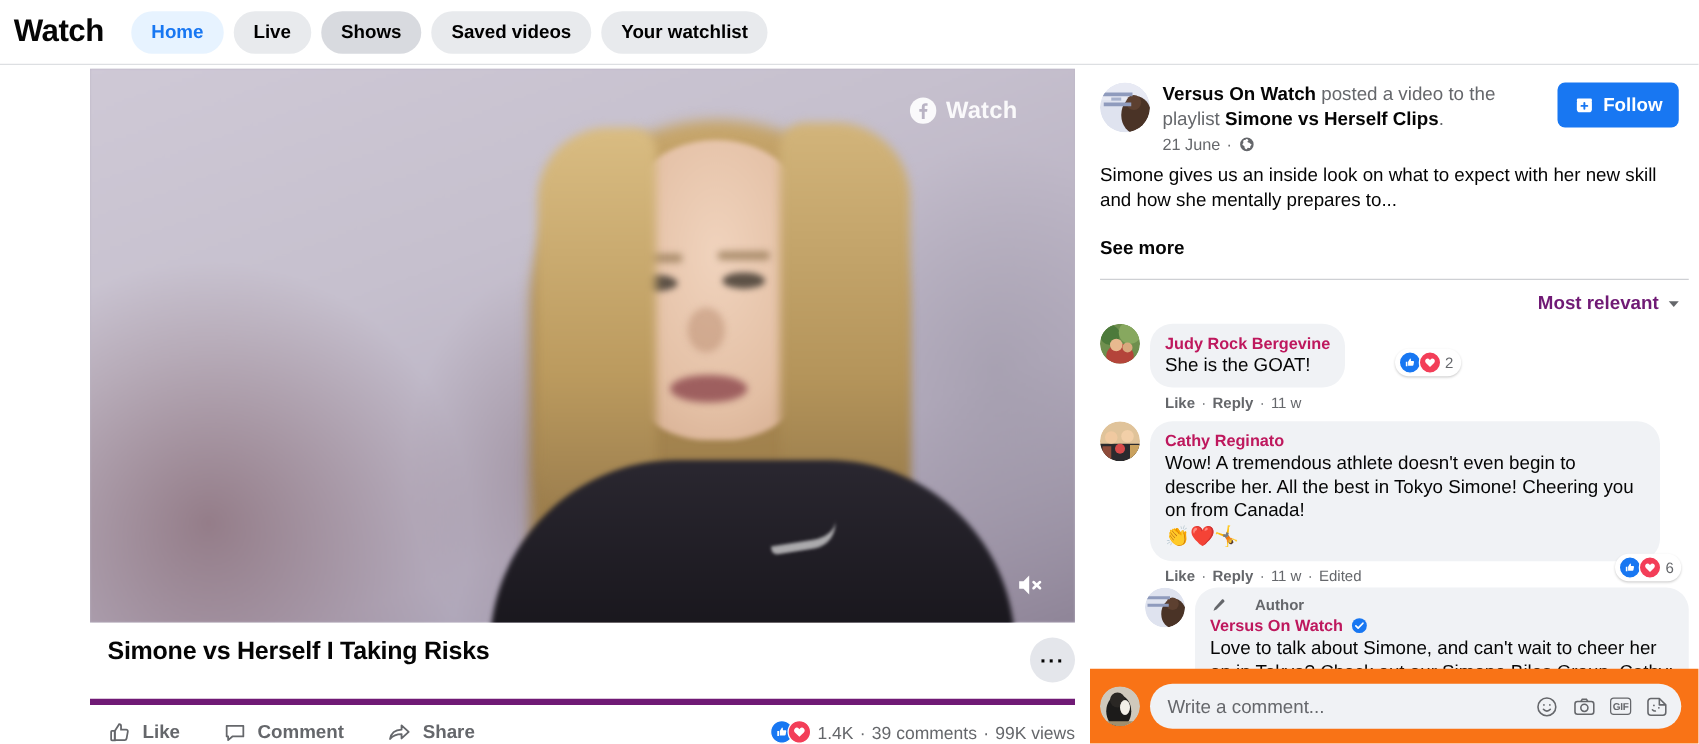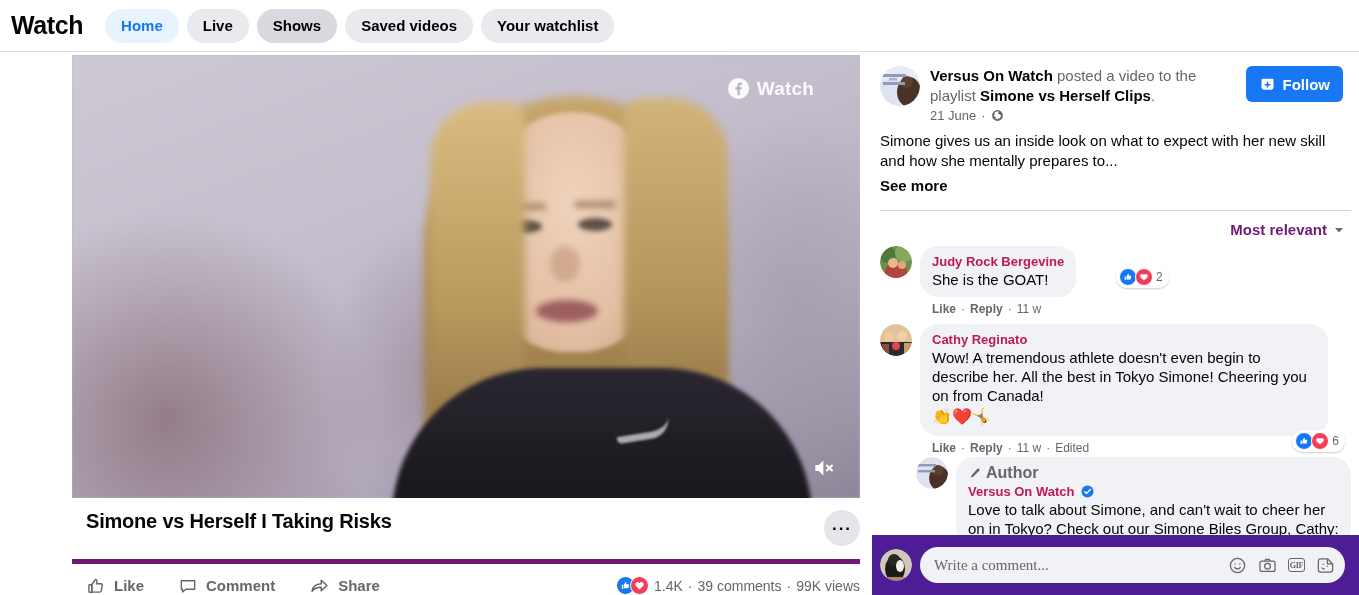--- a/index.html
+++ b/index.html
@@ -151,21 +151,21 @@
   .post-line b { color: #050505; font-weight: bold; cursor: pointer; }
   .post-sub { font-size: 13px; color: #65676b; margin-top: 2px;
               display: flex; align-items: center; gap: 5px; }
   .followbtn {
     margin-left: 10px; height: 36px; padding: 0 13px; border-radius: 6px;
     background: #1877f2; color: #fff; display: flex; align-items: center;
     gap: 7px; font-size: 15px; font-weight: bold; cursor: pointer; flex: none;
     align-self: flex-start;
   }
   .post-body { padding: 8px 14px 0 8px; font-size: 15px; line-height: 20px; }
-  .seemore { font-weight: bold; cursor: pointer; display: block; margin-top: 5px; }
+  .seemore { font-weight: bold; cursor: pointer; display: block; margin-top: 18px; }
   .divider { height: 1px; background: #ced0d4; margin: 14px 8px 0 8px; }
   .sorter {
     display: flex; align-items: center; justify-content: flex-end; gap: 6px;
     padding: 10px 14px 0 0; font-size: 15px; color: #701a75;
     font-weight: bold; cursor: pointer;
   }
 
   .comment { display: flex; padding: 8px 8px 0 8px; }
   .cavatar { width: 32px; height: 32px; border-radius: 50%; flex: none;
              overflow: hidden; cursor: pointer; }
@@ -184,27 +184,27 @@
   .rxbadge {
     display: inline-flex; align-items: center; gap: 3px; background: #fff;
     border-radius: 11px; padding: 2px 6px 2px 3px;
     box-shadow: 0 1px 2px rgba(0,0,0,.2); font-size: 12px; color: #65676b;
   }
   .rxbadge .rx { width: 18px; height: 18px; }
   .badge-inline { position: absolute; left: 196px; top: 20px; }
   .badge-br { position: absolute; right: 6px; bottom: 3px; }
 
   .reply-wrap { display: flex; padding: 2px 8px 0 44px; position: relative; }
-  .authortag { display: flex; align-items: center; gap: 5px; font-size: 16px;
+  .authortag { display: flex; align-items: center; gap: 23px; font-size: 12px;
                color: #65676b; font-weight: bold; margin-bottom: 1px; }
   .verified { width: 13px; height: 13px; vertical-align: -2px; margin-left: 3px; }
 
   .composer {
     position: absolute; left: 0; bottom: 0; width: 487px; height: 60px;
-    background: #4c1d95; display: flex; align-items: center; padding: 0 14px 0 8px; font-family: Liberation Serif, serif;
+    background: #f97316; display: flex; align-items: center; padding: 0 14px 0 8px;
   }
   .comp-avatar { width: 32px; height: 32px; border-radius: 50%; flex: none;
                  overflow: hidden; cursor: pointer; }
   .comp-field {
     margin-left: 8px; flex: 1; height: 36px; background: #f0f2f5;
     border-radius: 18px; display: flex; align-items: center;
     padding: 0 10px 0 14px; cursor: text;
   }
   .comp-ph { flex: 1; font-size: 15px; color: #65676b; }
   .comp-icons { display: flex; align-items: center; gap: 11px; }

